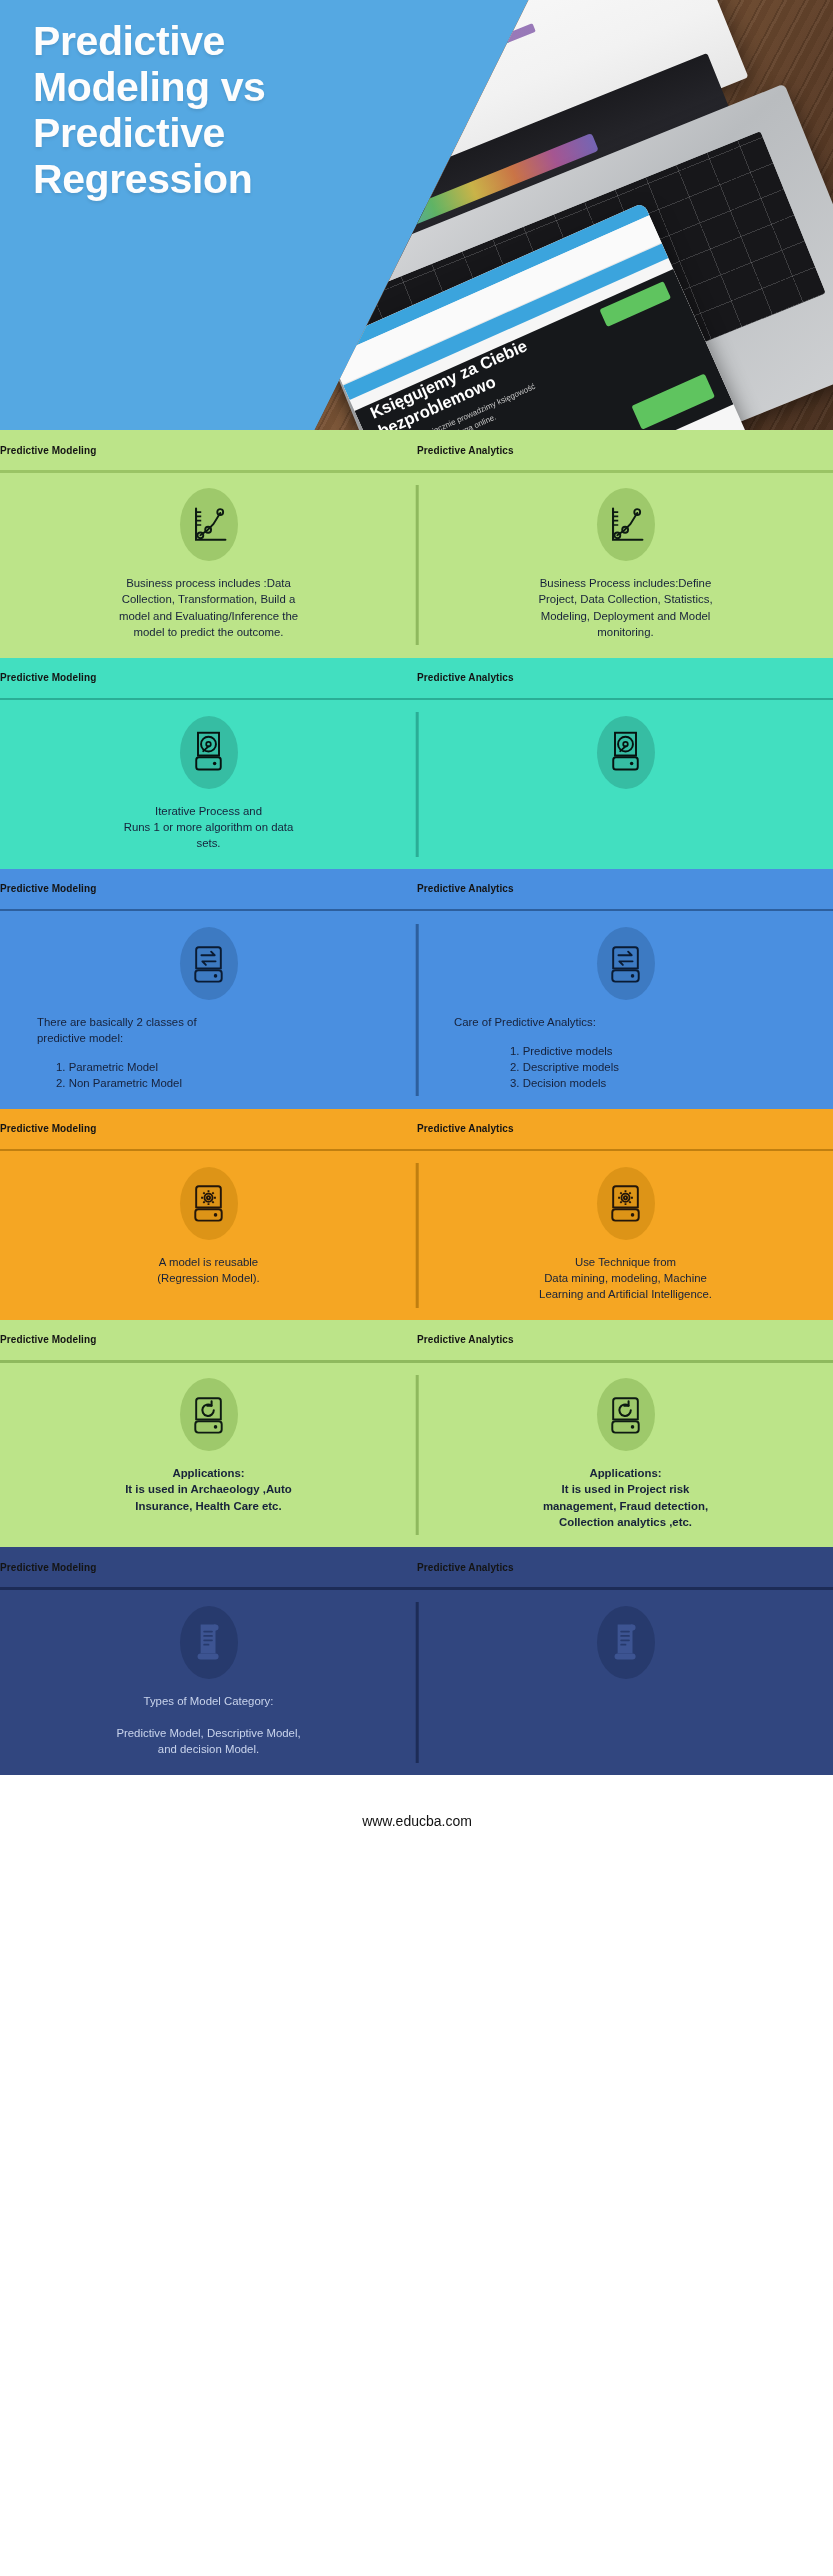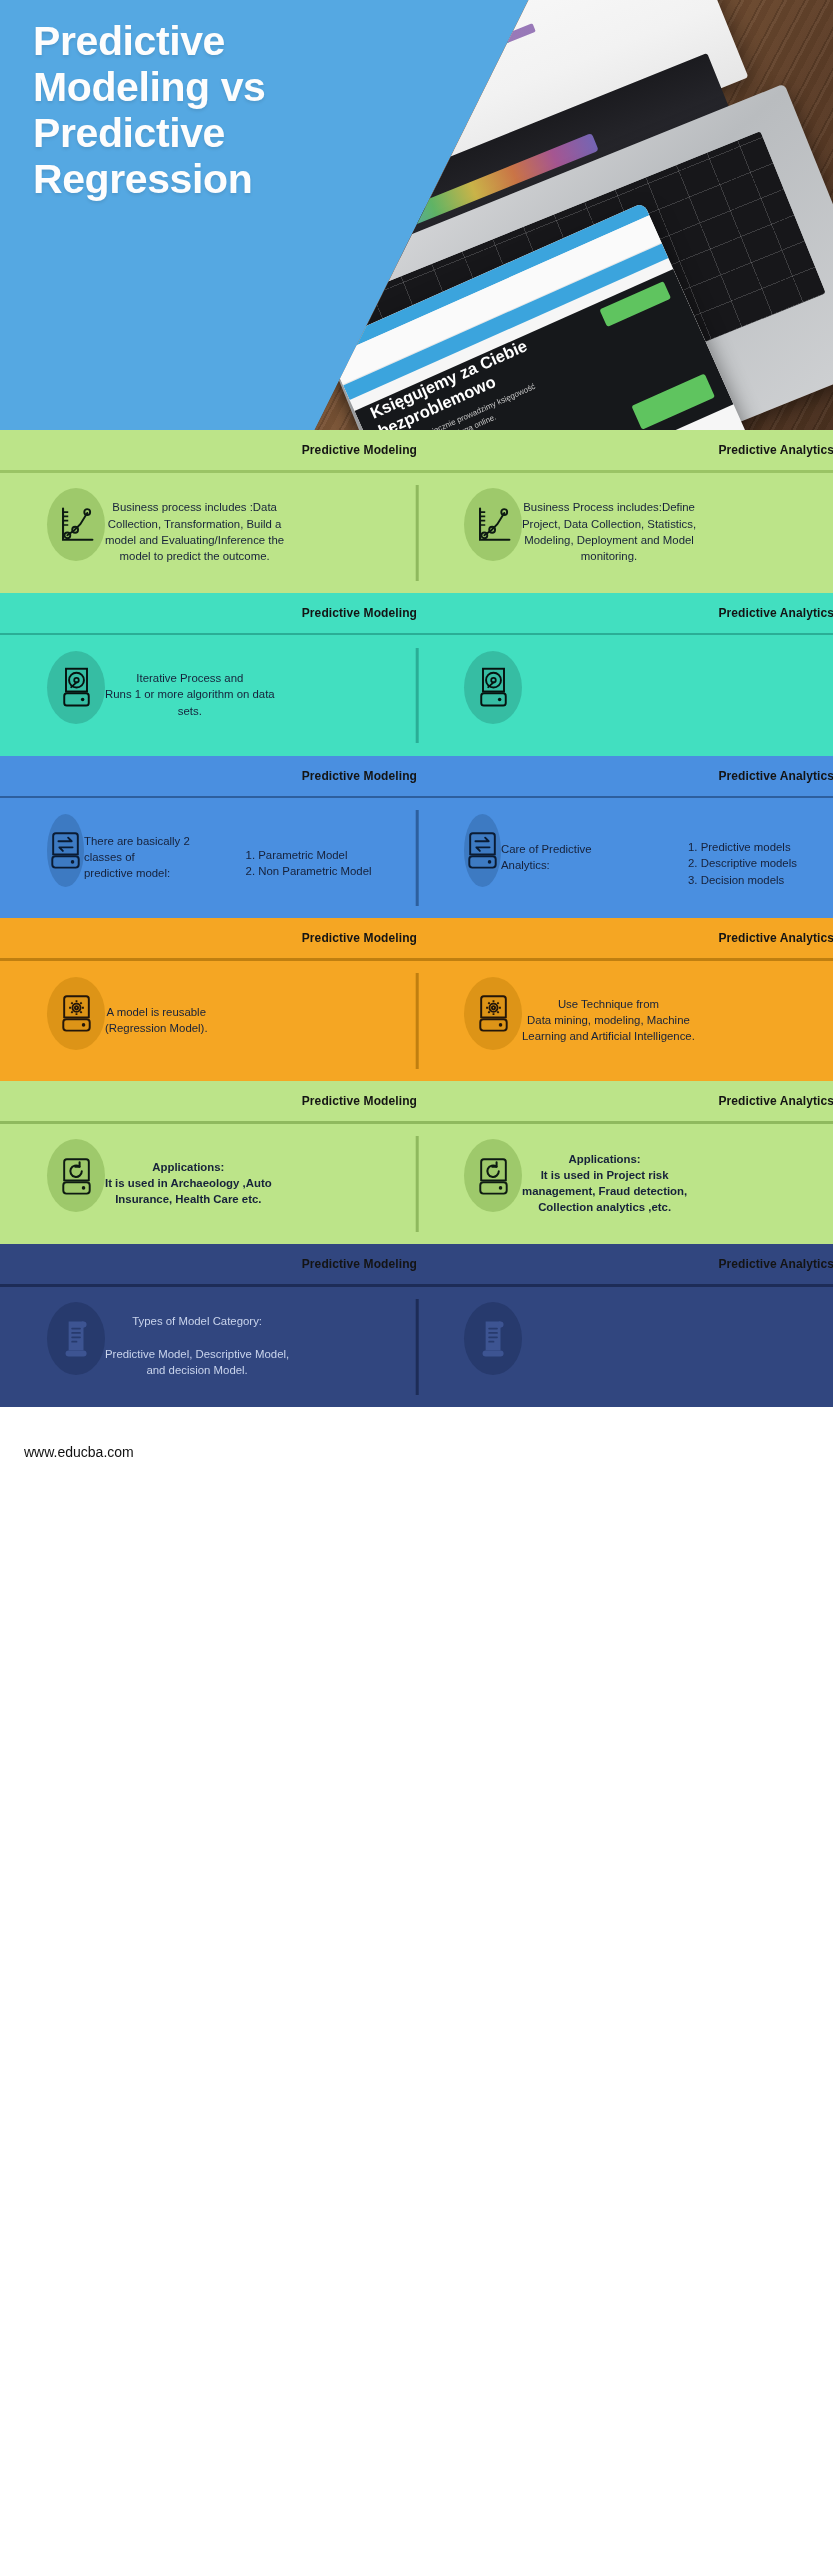--- a/index.html
+++ b/index.html
@@ -132,41 +132,39 @@
 
   
   .section{width:834px;position:relative;}
   .sec-head{
     display:flex;
     height:40px;
     align-items:center;
   }
   .sec-head .col{
     width:50%;
-    text-align:right;
-    font-size:12px;
+    text-align:left;
+    font-size:10px;
     font-weight:bold;
     color:#141414;
     letter-spacing:0.1px;
-    margin-left:48px;
   }
   .sec-rule{height:2.6px;width:100%;}
   .sec-body{
     display:flex;
     position:relative;
     padding:15.7px 0 17.5px;
   }
   .sec-body .col{
     width:50%;
     display:flex;
-    flex-direction:row;
+    flex-direction:column;
     align-items:center;
     padding:0 37px;
     box-sizing:border-box;
-    margin-left:10px;
   }
   .divider{
     position:absolute;
     left:50%;
     width:2.6px;
     top:12.2px;bottom:12.2px;
     transform:translateX(-50%);
   }
   .icon-wrap{
     width:58px;height:73px;
@@ -181,21 +179,21 @@
     text-align:center;
     color:#16213a;
     white-space:pre-line;
     font-family:"Liberation Sans", sans-serif;
   }
 
   
   .footer{
     height:91px;
     background:#ffffff;
-    display:flex;align-items:center;justify-content:flex-start;padding-left:24px;
+    display:flex;align-items:center;justify-content:center;
   }
   .footer span{
     font-size:14px;
     color:#111;
     font-family:"Liberation Sans", sans-serif;
   }
 </style>
 </head>
 <body>
 

